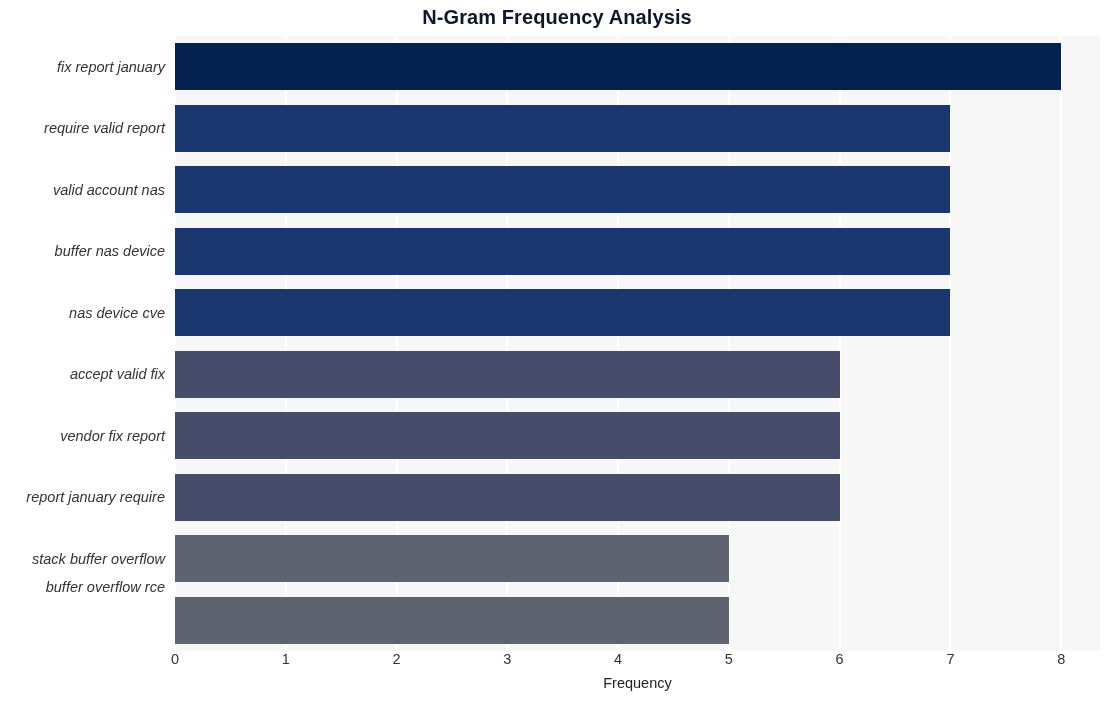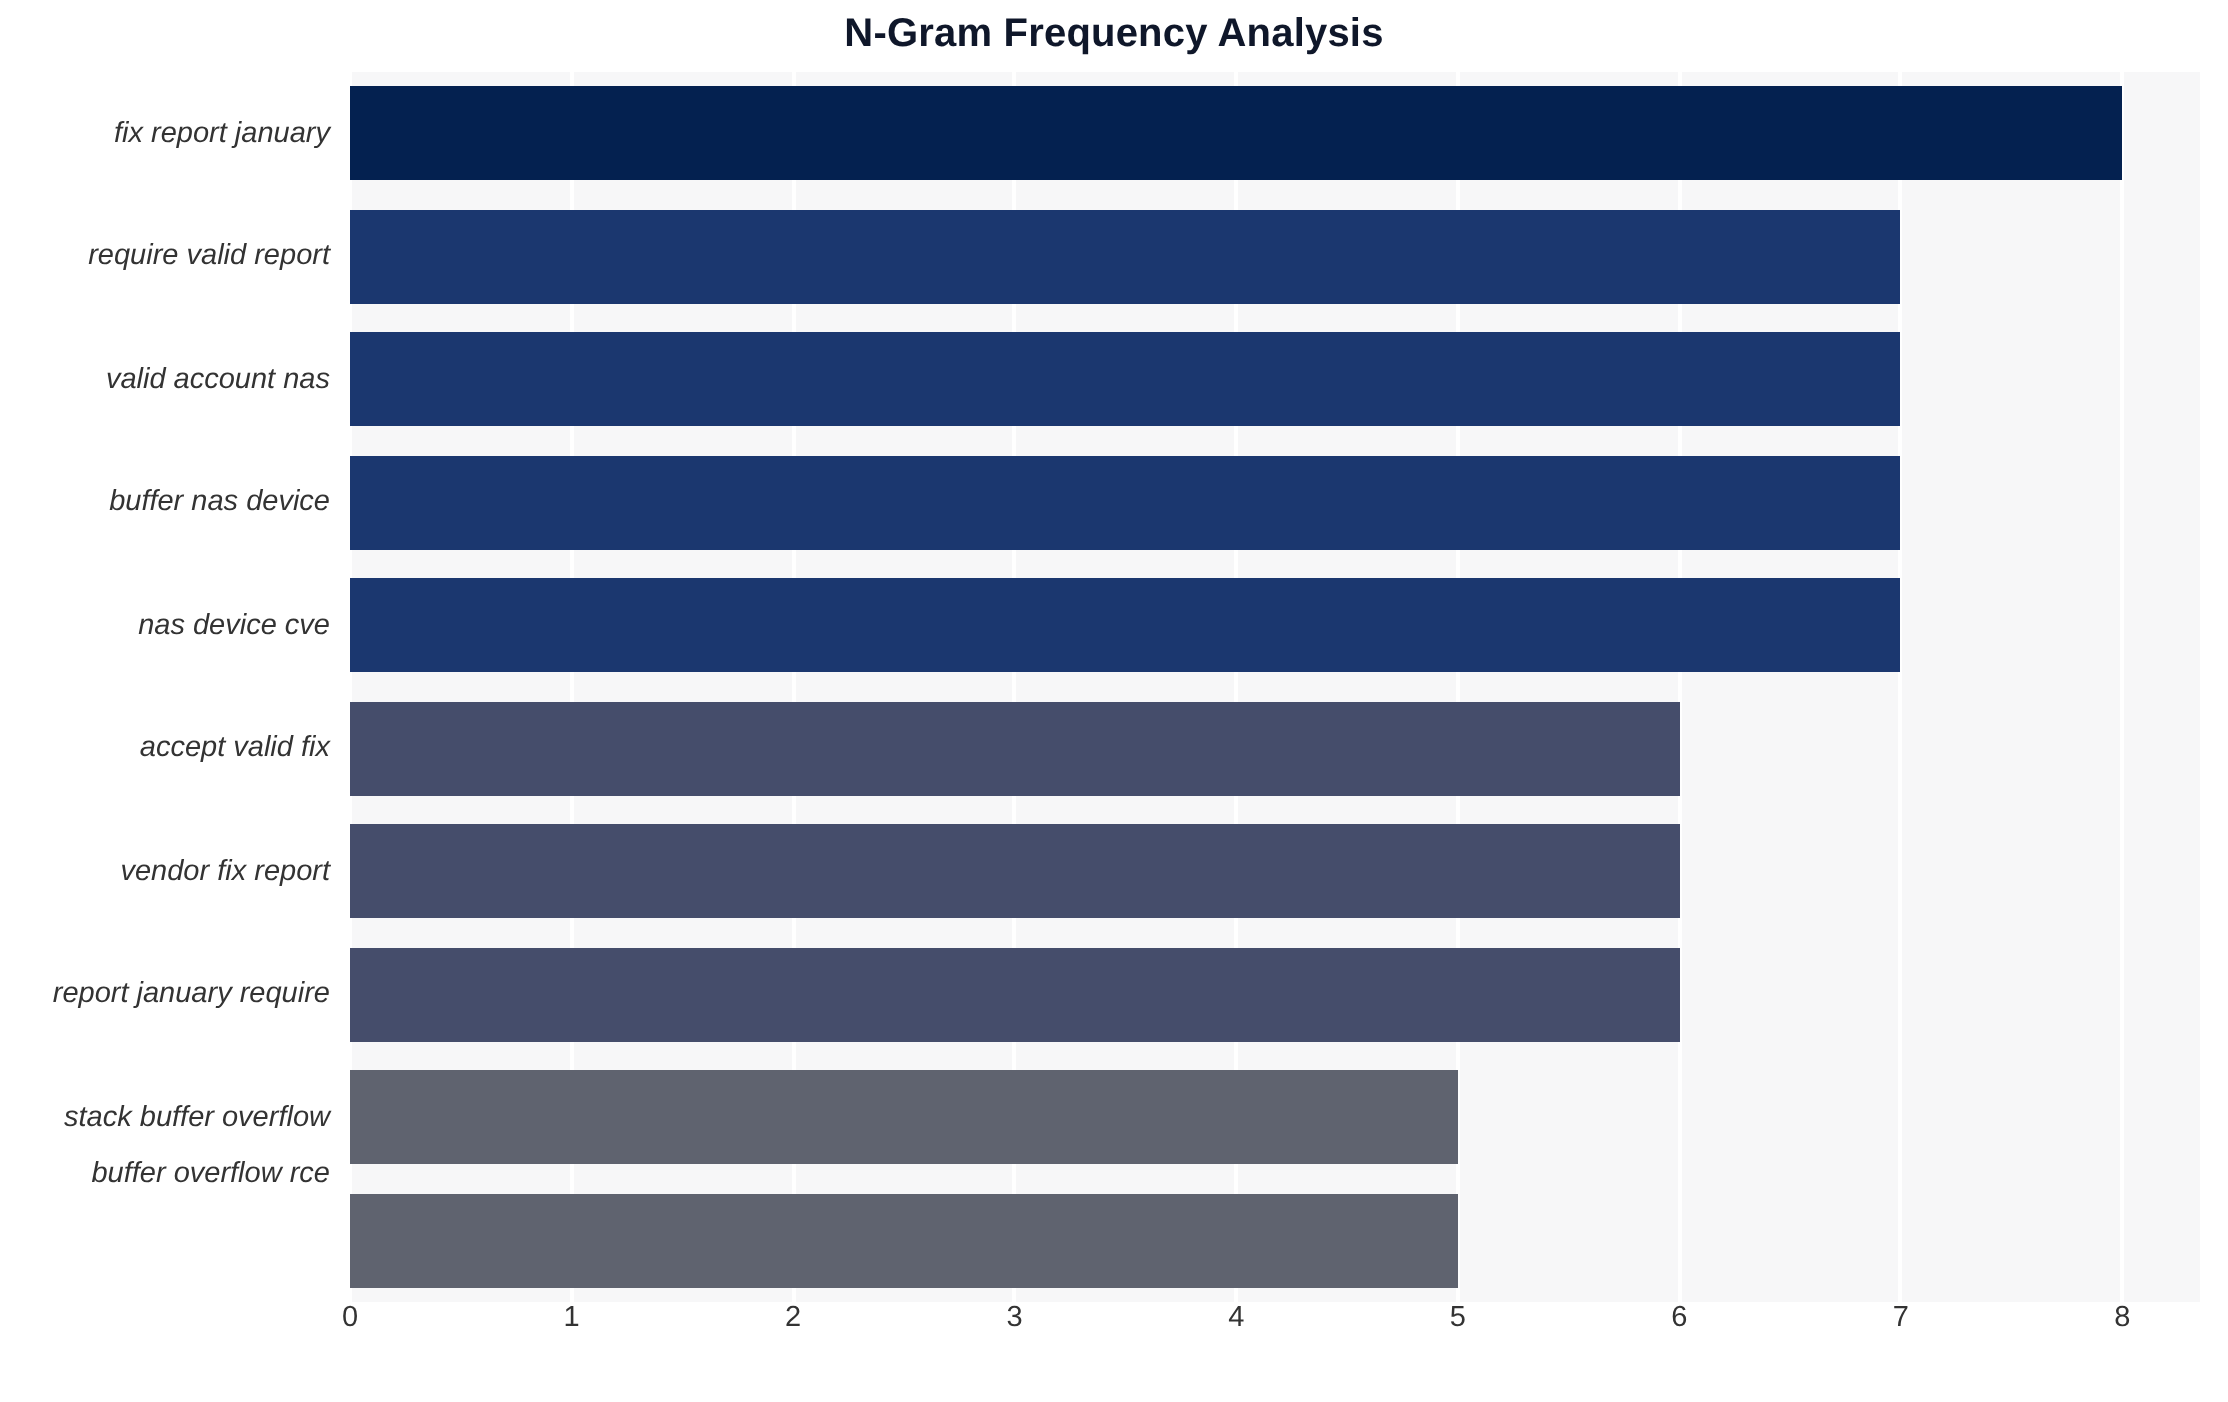--- a/index.html
+++ b/index.html
@@ -190,14 +190,15 @@
       <div class="xtick" style="left: 110.778px;">1</div>
       <div class="xtick" style="left: 221.557px;">2</div>
       <div class="xtick" style="left: 332.335px;">3</div>
       <div class="xtick" style="left: 443.114px;">4</div>
       <div class="xtick" style="left: 553.892px;">5</div>
       <div class="xtick" style="left: 664.671px;">6</div>
       <div class="xtick" style="left: 775.449px;">7</div>
       <div class="xtick" style="left: 886.228px;">8</div>
     </div>
 
+  <div class="xaxis-title">Frequency</div>
 
 </div>
 
 </body></html>

